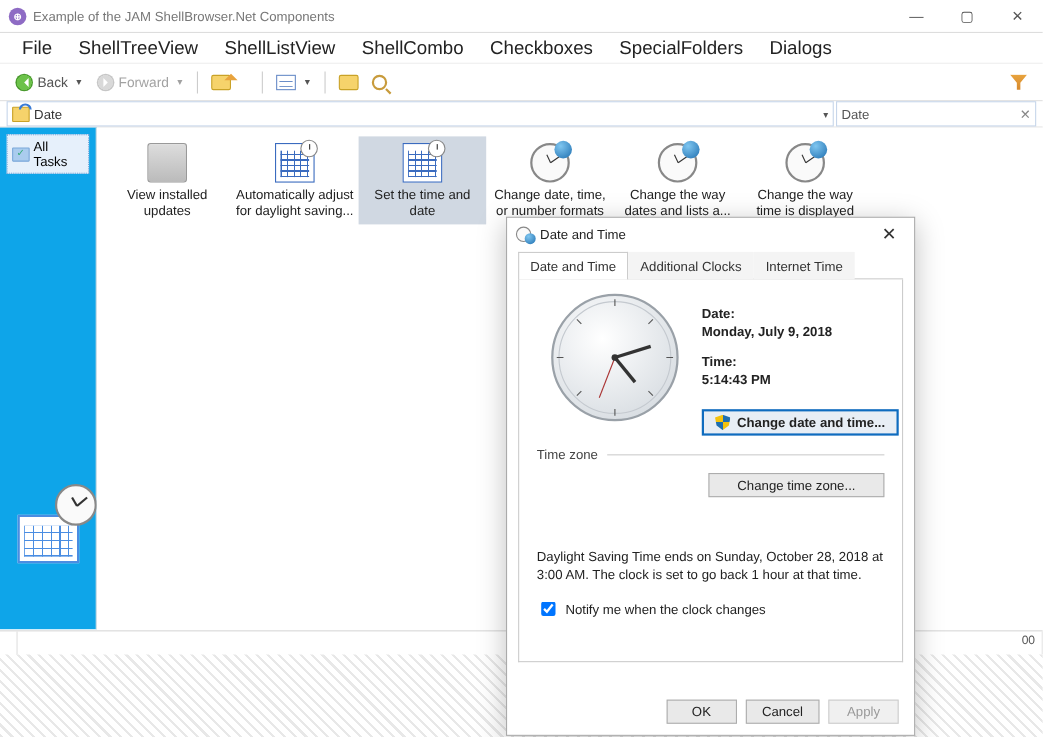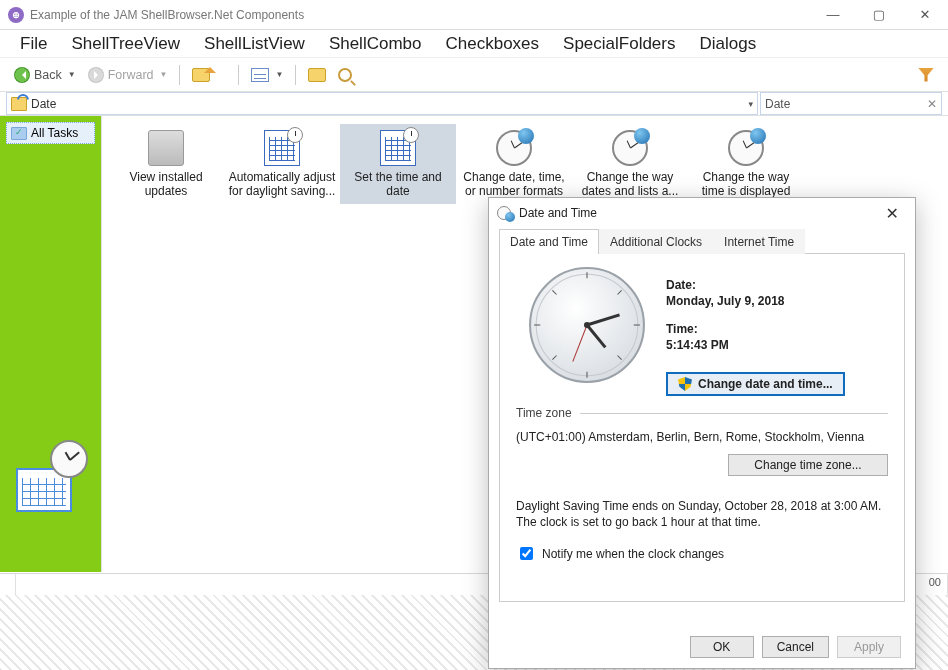--- a/index.html
+++ b/index.html
@@ -39,21 +39,21 @@
   .pathrow { height: 24px; display:flex; border-bottom:1px solid #e0e0e0; }
   .path { flex:1; border:1px solid #c7d6ea; margin:0 2px 0 6px; display:flex;align-items:center;padding:0 4px;font-size:12px;color:#333;}
   .path .pico{width:16px;height:14px;background:#f6d36b;border:1px solid #c9a227;border-radius:1px;margin-right:4px;position:relative;}
   .path .pico::after{content:"";position:absolute;width:8px;height:8px;border:2px solid #3a7bd5;border-radius:50%;right:-3px;top:-4px;clip-path:polygon(0 0,100% 0,100% 50%,0 50%);}
   .path .chev{margin-left:auto;font-size:9px;color:#555;}
   .search { width:182px; border:1px solid #c7d6ea; margin-right:6px; display:flex;align-items:center;padding:0 4px;font-size:12px;color:#555;position:relative;}
   .search .clr{position:absolute;right:4px;color:#888;font-size:12px;}
 
   
   .main { display:flex; height: 456px; }
-  .sidebar { width:102px; background:#84cc16;border-right:1px solid #e0e0e0; padding:6px;}
+  .sidebar { width:88px; background:#0ea5e9;border-right:1px solid #e0e0e0; padding:6px;}
   .side-item{ font-size:12px;padding:3px 4px;display:flex;align-items:center;gap:4px;background:#e6f0fb;border:1px dotted #7aa7d9;}
   .side-item .sico{width:16px;height:13px;background:#aaccee;border:1px solid #7aa7d9;border-radius:1px;position:relative;}
   .side-item .sico::after{content:"✓";position:absolute;font-size:9px;color:#3a7;left:3px;top:-1px;}
   .side-preview{ position:absolute; left:6px; top:440px; width:92px; height:110px;}
 
   .listview{ flex:1; padding:8px 6px; background:#fff; position:relative;}
   .icons{ display:flex; flex-wrap:wrap; gap:0; }
   .lvitem{ width:116px; text-align:center; font-size:12px; color:#222; padding:6px 4px; }
   .lvitem.sel{ background:#d0d8e2; }
   .lvitem .lico{ width:36px; height:36px; margin:0 auto 4px; position:relative; display:flex;align-items:center;justify-content:center;}
@@ -72,21 +72,21 @@
 
   
   .statusbar{ position:absolute;left:0;right:0;top:573px;height:22px;display:flex;border-top:1px solid #d8d8d8;font-size:11px;color:#555;}
   .statusbar .cell{padding:2px 6px;border-right:1px solid #e0e0e0;}
   .statusbar .spacer{flex:1;}
 
   
   .hatch{position:absolute;left:0;right:0;top:595px;height:75px;background:repeating-linear-gradient(45deg,#e8e8e8 0 2px,transparent 2px 7px);}
 
   
-  .dialog{ position:absolute; left:488px; top:197px; width:428px; height:472px; background:#fff; border:1px solid #aaa; box-shadow:0 6px 24px rgba(0,0,0,.25); font-size:12px; color:#222;}
+  .dialog{ position:absolute; left:460px; top:197px; width:372px; height:472px; background:#fff; border:1px solid #aaa; box-shadow:0 6px 24px rgba(0,0,0,.25); font-size:12px; color:#222;}
   .dlg-title{ height:30px;display:flex;align-items:center;padding:0 8px;}
   .dlg-title .dico{width:16px;height:16px;margin-right:6px;position:relative;}
   .dlg-title .dico .c{width:14px;height:14px;border:1px solid #888;border-radius:50%;position:absolute;left:0;top:1px;background:#fafafa;}
   .dlg-title .dico .g{width:10px;height:10px;border-radius:50%;position:absolute;right:-2px;bottom:-1px;background:radial-gradient(circle at 35% 30%, #7fc6f0, #1f6fb0);}
   .dlg-title .spacer{flex:1;}
   .dlg-title .x{font-size:16px;color:#333;padding:2px 8px;}
   .tabs{ padding:0 10px; }
   .tabbar{ display:flex; gap:0; border-bottom:1px solid #ccc;}
   .tab{ padding:5px 10px; border:1px solid transparent; border-bottom:none; font-size:12px; color:#333; position:relative; top:1px; background:#f4f4f4;}
   .tab.active{ background:#fff; border-color:#ccc; }
@@ -303,21 +303,20 @@
             <span>Change date and time...</span>
           </span>
         </div>
       </div>
 
       <div class="section" style="top:152px;">
         <div class="sect-title">
           <span>Time zone</span>
           <span class="line"></span>
         </div>
-        <div style="margin-top:10px;">(UTC+01:00) Amsterdam, Berlin, Bern, Rome, Stockholm, Vienna</div>
         <div class="tz-btn-row">
           <span class="btn" style="min-width:160px;">
             <span>Change time zone...</span>
           </span>
         </div>
       </div>
 
       <div class="dst">Daylight Saving Time ends on Sunday, October 28, 2018 at 3:00 AM. The clock is set to go back 1 hour at that time.</div>
 
       <label class="notify">

